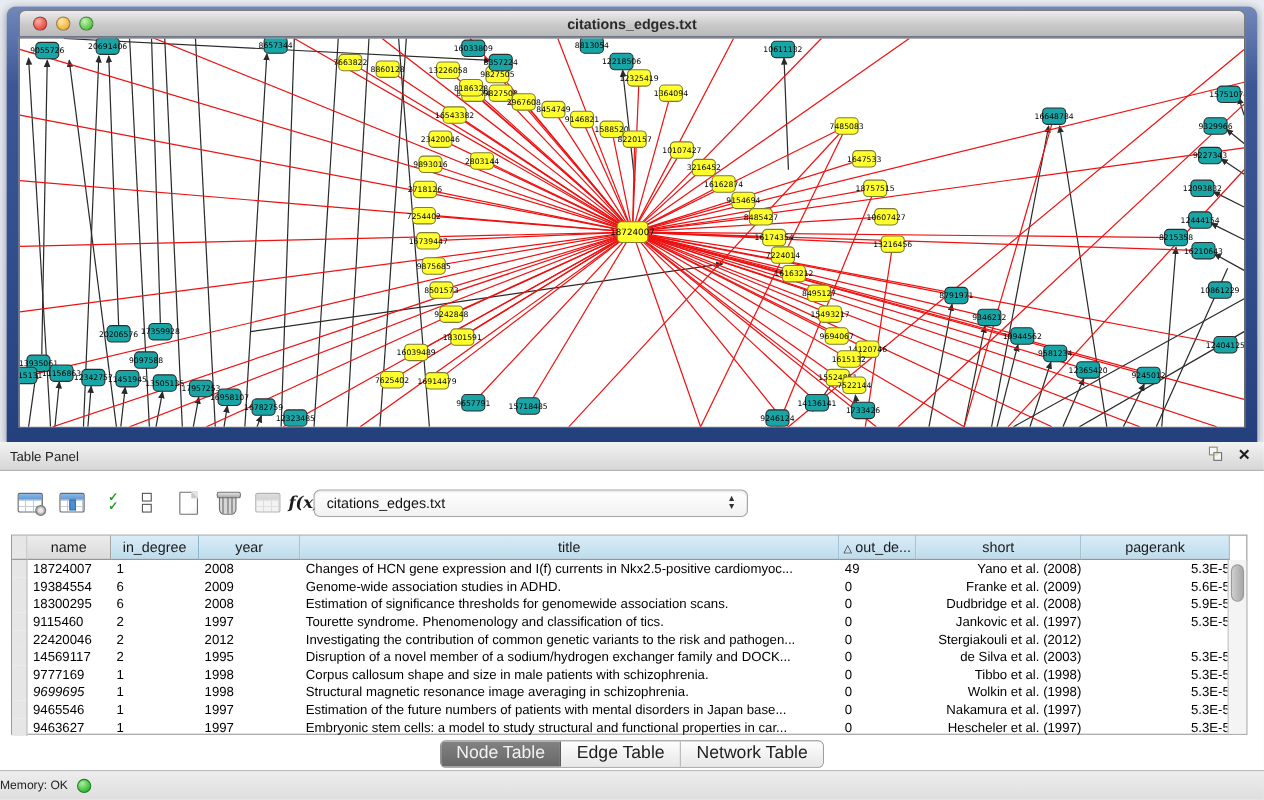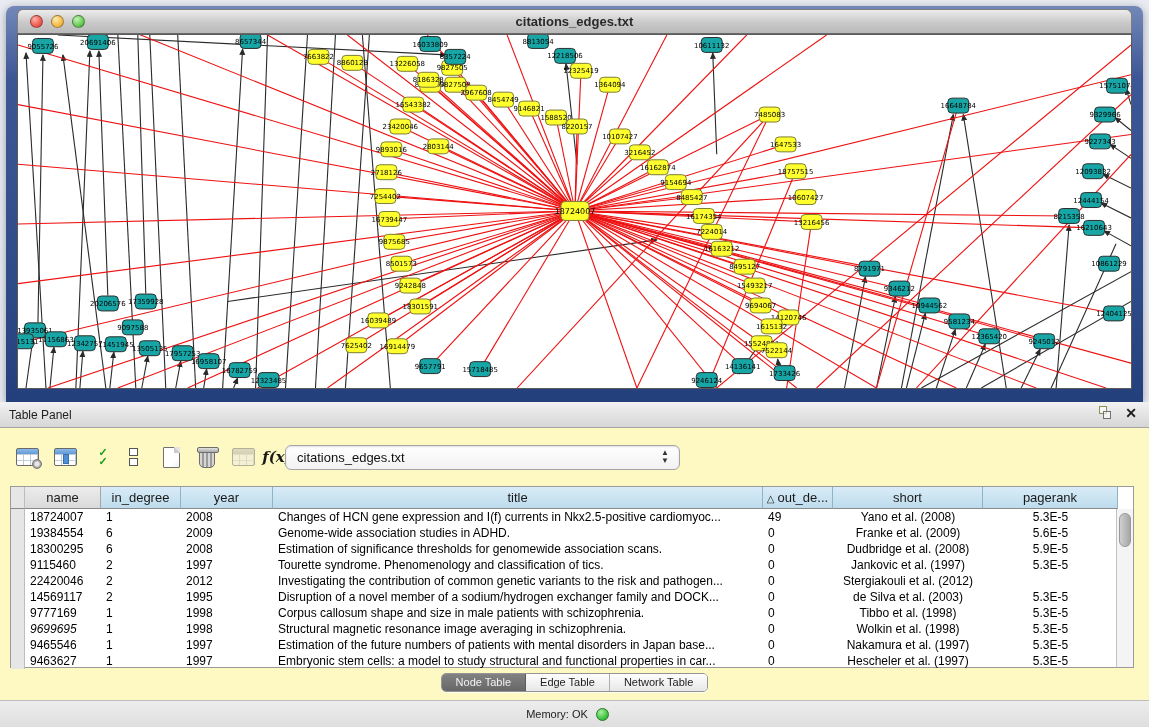--- a/index.html
+++ b/index.html
@@ -18,21 +18,21 @@
   .tl { width:13px; height:13px; border-radius:50%; margin-left:8px; border:1px solid rgba(0,0,0,.35); }
   .tl.r { background:radial-gradient(circle at 35% 30%, #ffb0a8, #ee6156 55%, #d6392f); margin-left:12px; }
   .tl.y { background:radial-gradient(circle at 35% 30%, #ffe9b0, #f5bf4f 55%, #df9b1f); }
   .tl.g { background:radial-gradient(circle at 35% 30%, #c4f3b6, #6fd05c 55%, #3f9e2f); }
   .wtitle { position:absolute; left:0; right:0; text-align:center; font-size:13px; color:#2a2a2a; font-weight:bold; }
   .canvas { position:absolute; left:11px; top:28px; width:1115px; height:355px; background:#fff;
     border:1px solid #5a5a5a; }
   .canvas svg { display:block; width:100%; height:100%; }
 
   
-  .table-panel { position:absolute; left:0; top:402px; width:1149px; height:298px; background:#fef9c3; }
+  .table-panel { position:absolute; left:0; top:402px; width:1149px; height:298px; background:#ffffff; }
   .panel-header { position:absolute; left:0; top:0; right:0; height:26px;
     background:linear-gradient(#f2f2f2,#d6d6d6); border-bottom:1px solid #a3a3a3;
     display:flex; align-items:center; }
   .panel-header .ph-title { font-size:12px; color:#222; margin-left:9px; }
   .ph-icons { position:absolute; right:12px; top:4px; display:flex; align-items:center; gap:12px; }
   .float-ic { position:relative; width:14px; height:14px; }
   .float-ic i { position:absolute; display:block; border:1px solid #8f8f55; width:8px; height:8px; background:rgba(255,255,255,.6); }
   .float-ic i.b { left:4px; top:5px; border-color:#707070; }
   .close-ic { font-size:14px; font-weight:bold; color:#1c1c1c; line-height:14px; cursor:default; }
 
@@ -70,37 +70,37 @@
   .dtable { position:absolute; left:10px; top:84px; width:1124px; height:182px; background:#fff; border:1px solid #9a9a9a; }
   .trow { display:flex; height:16px; line-height:16px; font-size:12px; color:#000; white-space:nowrap; }
   .trow.head { height:22px; line-height:22px; }
   .cell { overflow:hidden; flex:0 0 auto; }
   .head .cell { background:linear-gradient(#d9ecf7,#bedced); border-right:1px solid #8fb4c8; border-bottom:1px solid #8a8a8a;
     text-align:center; font-size:13px; color:#1a1a1a; }
   .head .cell.gut { background:linear-gradient(#ececec,#d9d9d9); border-right:1px solid #a5a5a5; }
   .head .cell.hsel { background:linear-gradient(#ececec,#dadada); border-right:1px solid #a5a5a5; }
   .trow .cell.gut { background:#e6e6e6; border-right:1px solid #bdbdbd; }
   .cell.aL { text-align:left; padding-left:5px; }
-  .cell.aC { text-align:center; }
+  .cell.aC { text-align:right; }
   .sortglyph { font-size:10px; margin-right:3px; }
   .vscroll { position:absolute; right:0; top:22px; bottom:0; width:17px; background:#f4f4f4; border-left:1px solid #c3c3c3; }
   .vthumb { position:absolute; left:2px; top:4px; width:12px; height:34px; border-radius:6px;
     background:linear-gradient(90deg,#cfcfcf,#a6a6a6); border:1px solid #999; }
 
   
   .tabbar { position:absolute; left:0; right:0; top:271px; display:flex; justify-content:center; }
   .seg { display:flex; border:1px solid #949494; border-radius:5px; overflow:hidden; background:#fff; box-shadow:0 1px 0 rgba(255,255,255,.7); }
-  .seg .tab { padding:2px 14px 3px; font-size:11px; color:#1d1d1d; background:linear-gradient(#fefefe,#e7e7e7); border-right:1px solid #aeaeae; }
+  .seg .tab { padding:2px 14px 3px; font-size:16px; color:#1d1d1d; background:linear-gradient(#fefefe,#e7e7e7); border-right:1px solid #aeaeae; }
   .seg .tab:last-child { border-right:none; }
   .seg .tab.sel { background:linear-gradient(#828282,#676767); color:#f2f2f2; border-right-color:#5c5c5c; }
 
   
   .statusbar { position:absolute; left:0; top:700px; width:1149px; height:27px;
     background:linear-gradient(#ededed,#dedede); border-top:1px solid #bcbcbc;
-    display:flex; align-items:center; justify-content:center; }
+    display:flex; align-items:center; justify-content:flex-start; }
   .statusbar .mem { font-size:11px; color:#222; margin-right:8px; }
   .led { width:13px; height:13px; border-radius:50%; margin-right:14px;
     background:radial-gradient(circle at 35% 30%, #a9f0a0, #45c445 60%, #2b9a2b); border:1px solid #237a23; }
 </style>
 </head>
 <body>
 
 <div class="net-window">
   <div class="titlebar">
     <span class="tl r"></span>

